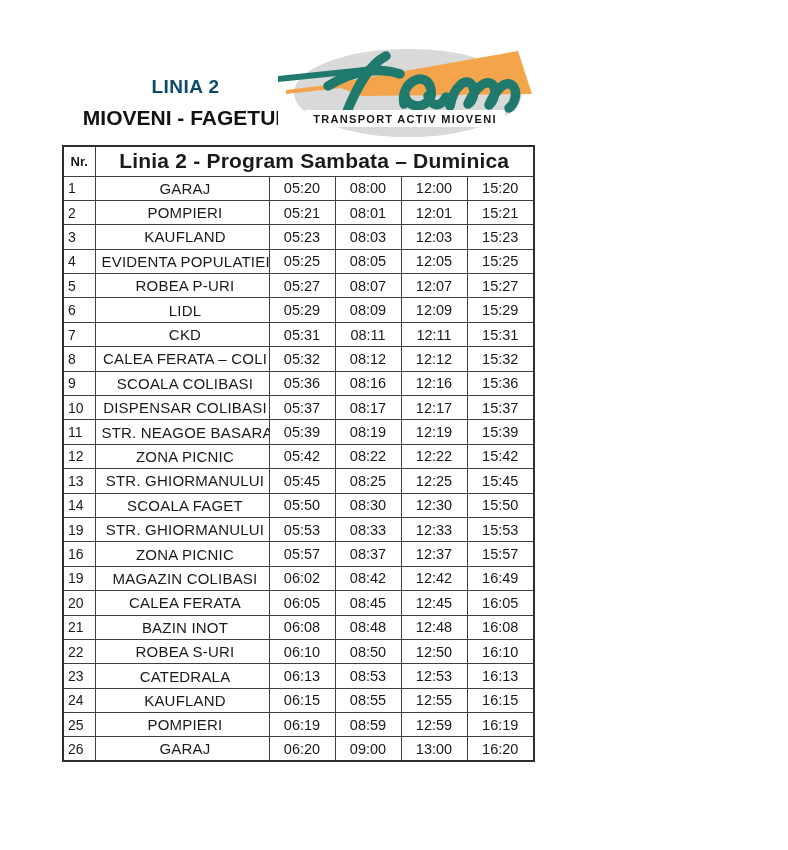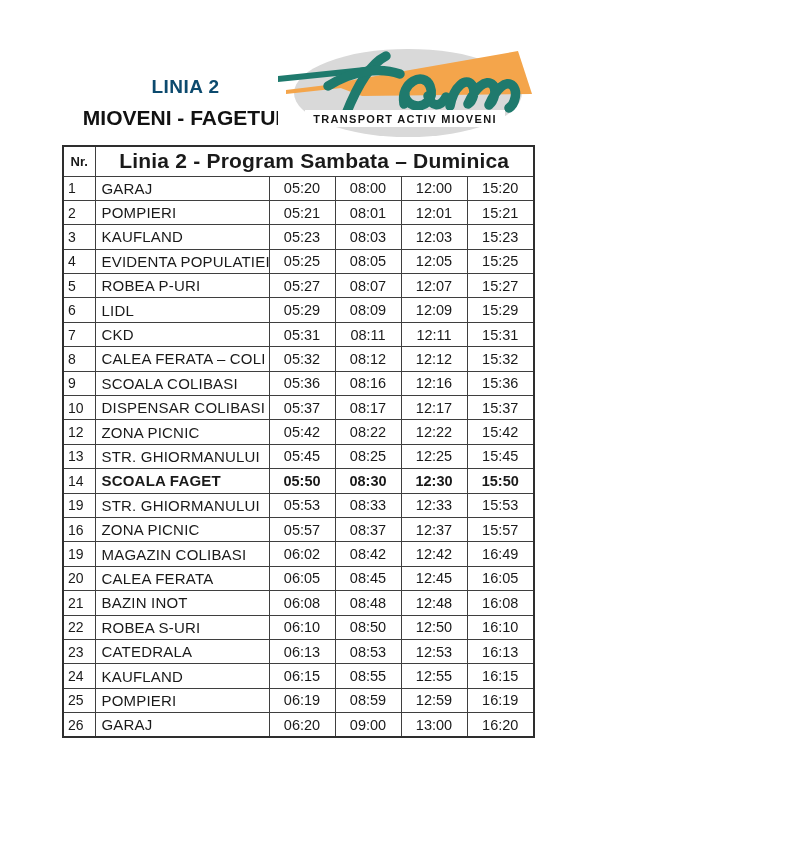--- a/index.html
+++ b/index.html
@@ -23,23 +23,23 @@
     position:absolute; left:62px; top:145px; width:471px;
     border-collapse:collapse; table-layout:fixed;
     border:2.5px solid #2e2e2e; z-index:1;
   }
   .schedule th, .schedule td { border:1.5px solid #3f3f3f; padding:0; vertical-align:middle; overflow:hidden; }
   .schedule thead tr { height:30px; }
   .schedule tbody tr { height:24.4px; }
   th.nr-h   { font-size:13px; font-weight:bold; text-align:center; }
   th.title-h{ font-size:21px; font-weight:bold; text-align:center; letter-spacing:.2px; white-space:nowrap; }
   td.nr     { font-size:14px; text-align:left; padding-left:4px; }
-  td.stop   { font-size:15px; text-align:left; padding-left:6px; white-space:nowrap; letter-spacing:.2px; }
+  td.stop   { font-size:15px; text-align:center; padding-left:6px; white-space:nowrap; letter-spacing:.2px; }
   td.time   { font-size:14.5px; text-align:center; }
-  tr.bold-row td.stop, tr.bold-row td.time { font-weight:bold; }
+  tr.bold-row td.stop, tr.bold-row td.time { font-weight:normal; }
 </style>
 </head>
 <body>
 
 <div class="title-block">
   <div class="title-line1">LINIA 2</div>
   <div class="title-line2">MIOVENI - FAGETUL</div>
 </div>
 
 <div class="logo-box">
@@ -150,20 +150,28 @@
       </tr>
       <tr>
         <td class="nr">10</td>
         <td class="stop">DISPENSAR COLIBASI</td>
         <td class="time">05:37</td>
         <td class="time">08:17</td>
         <td class="time">12:17</td>
         <td class="time">15:37</td>
       </tr>
       <tr>
+        <td class="nr">11</td>
+        <td class="stop">STR. NEAGOE BASARA</td>
+        <td class="time">05:39</td>
+        <td class="time">08:19</td>
+        <td class="time">12:19</td>
+        <td class="time">15:39</td>
+      </tr>
+      <tr>
         <td class="nr">12</td>
         <td class="stop">ZONA PICNIC</td>
         <td class="time">05:42</td>
         <td class="time">08:22</td>
         <td class="time">12:22</td>
         <td class="time">15:42</td>
       </tr>
       <tr>
         <td class="nr">13</td>
         <td class="stop">STR. GHIORMANULUI</td>

